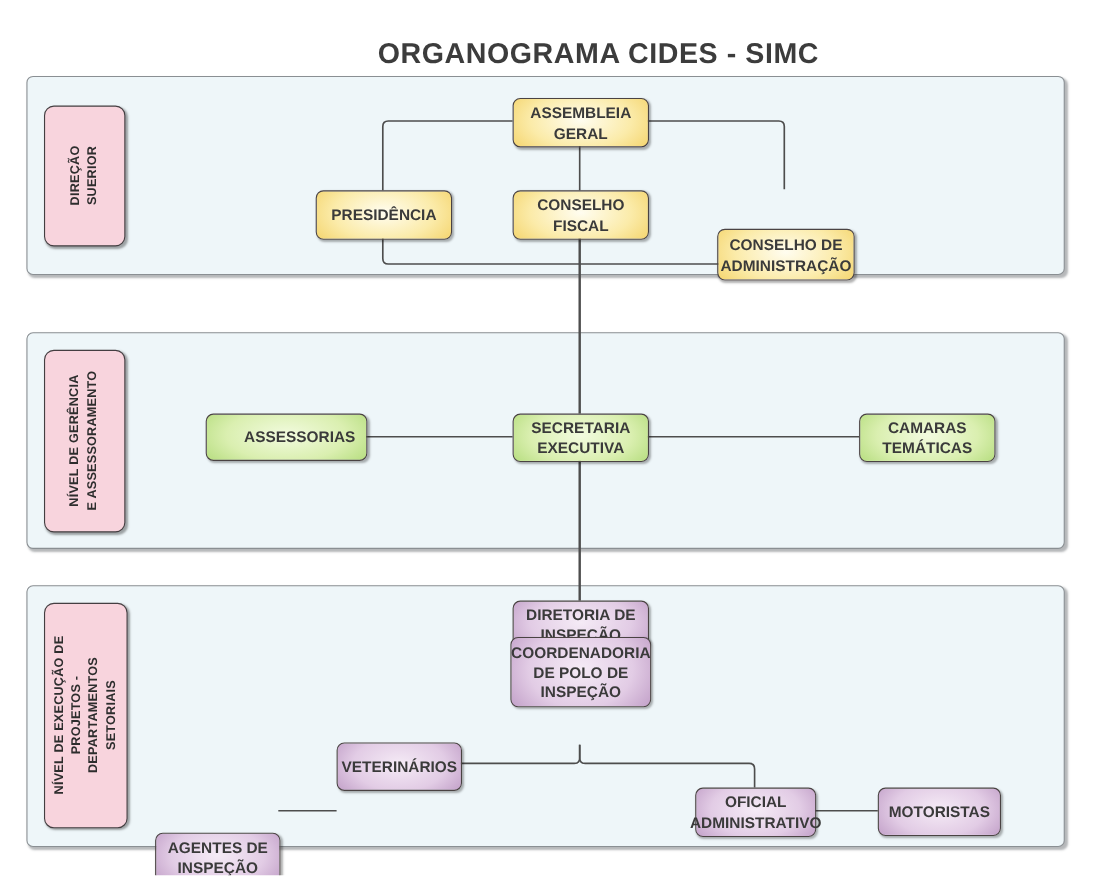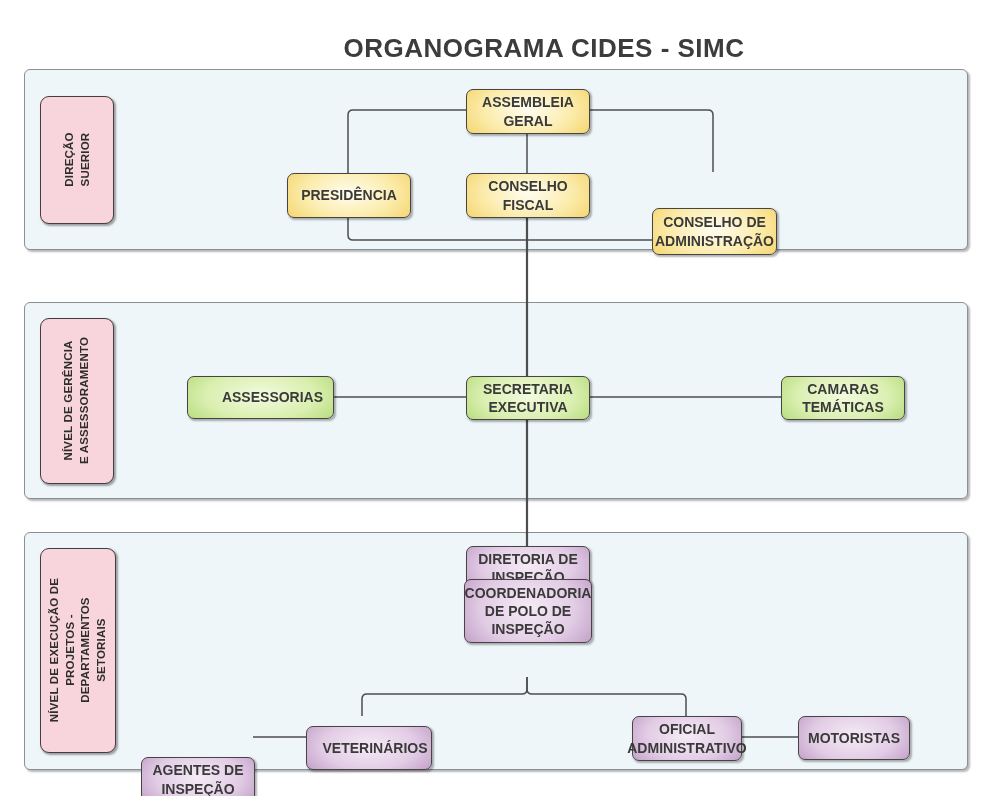--- a/index.html
+++ b/index.html
@@ -129,21 +129,21 @@
   </div>
   <div class="node purple" style="left:464px;top:579px;width:126px;height:62px;align-items:center;">
     <span>COORDENADORIA
 DE POLO DE
 INSPEÇÃO</span>
   </div>
   <div class="node purple" style="left:141px;top:716px;width:112px;height:43px;margin-top:41px;">
     <span>AGENTES DE
 INSPEÇÃO</span>
   </div>
-  <div class="node purple" style="left:306px;top:726px;width:112px;height:42px;padding-left:12px;">
+  <div class="node purple" style="left:306px;top:675px;width:112px;height:42px;">
     <span>VETERINÁRIOS</span>
   </div>
   <div class="node purple" style="left:632px;top:716px;width:108px;height:43px;">
     <span>OFICIAL
 ADMINISTRATIVO</span>
   </div>
   <div class="node purple" style="left:798px;top:716px;width:110px;height:42px;">
     <span>MOTORISTAS</span>
   </div>
 

